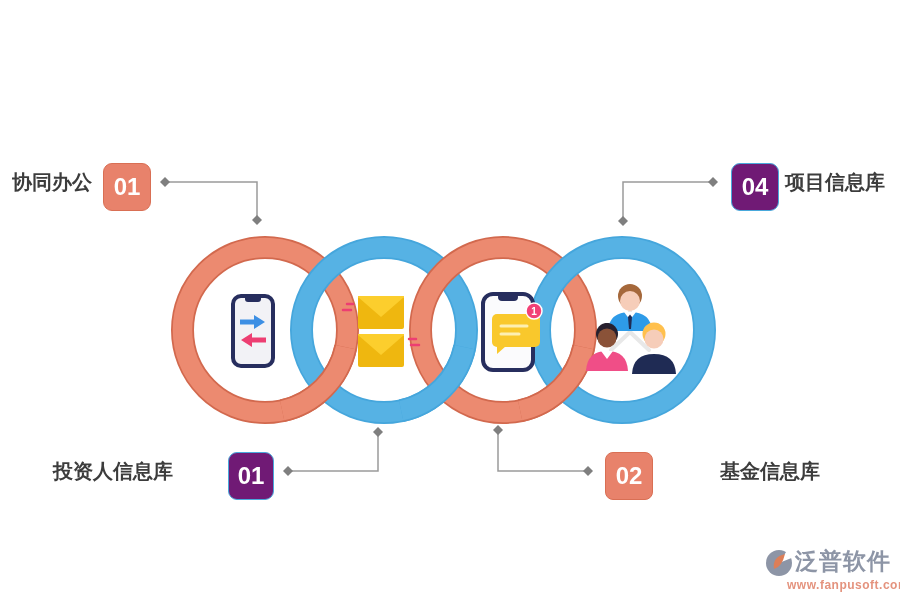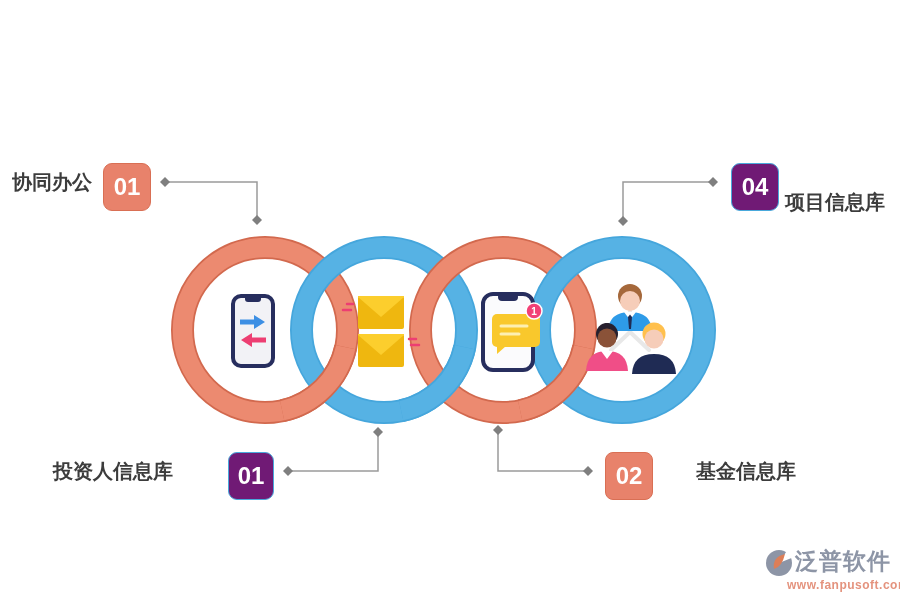--- a/index.html
+++ b/index.html
@@ -134,27 +134,27 @@
         <circle cx="654" cy="339" r="9.5" fill="#F6CDB9"></circle>
         <path d="M632,374 Q633,354 654,354 Q675,354 676,374 Z" fill="#1F2B54"></path>
       </g>
     </g>
   </svg>
 
   <div class="side-label" style="left:12px;top:170px;">协同办公</div>
   <div class="num-badge badge-salmon" id="badge-01" style="left:103px;top:163px;">01</div>
 
   <div class="num-badge badge-blue" id="badge-04" style="left:731px;top:163px;">04</div>
-  <div class="side-label" style="left:785px;top:170px;margin-top:20px;">项目信息库</div>
+  <div class="side-label" style="left:785px;top:170px;">项目信息库</div>
 
   <div class="side-label" style="left:53px;top:459px;font-family:Liberation Serif, serif;">投资人信息库</div>
   <div class="num-badge badge-blue" id="badge-03" style="left:228px;top:452px;">01</div>
 
   <div class="num-badge badge-salmon" id="badge-02" style="left:605px;top:452px;border-radius:8px;">02</div>
-  <div class="side-label" style="left:696px;top:459px;">基金信息库</div>
+  <div class="side-label" style="left:720px;top:459px;">基金信息库</div>
 
   <div id="watermark">
     <div id="wm-row">
       <svg width="30" height="30" viewBox="0 0 30 30">
         <circle cx="14" cy="15" r="13" fill="#8D95A6"></circle>
         <path d="M14,15 L23,1 L29,9 Z" fill="#FFFFFF"></path>
         <path d="M9,21 Q7,9 20,6 Q17,19 9,21 Z" fill="#DD7E57"></path>
       </svg>
       <span id="wm-brand">泛普软件</span>
     </div>

